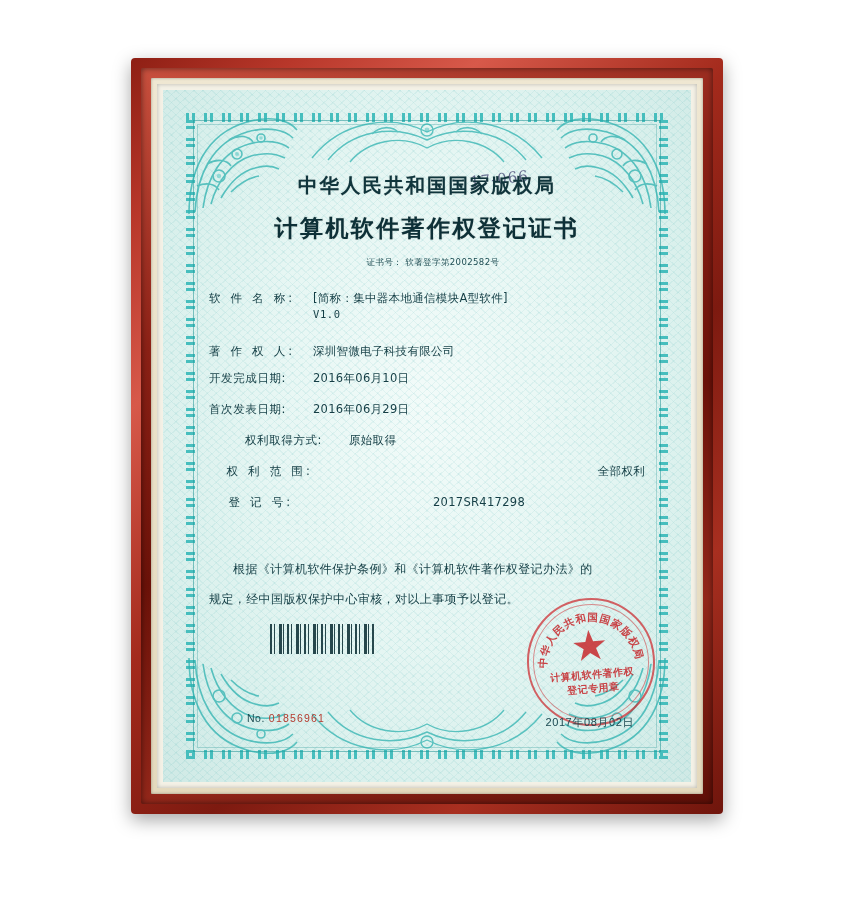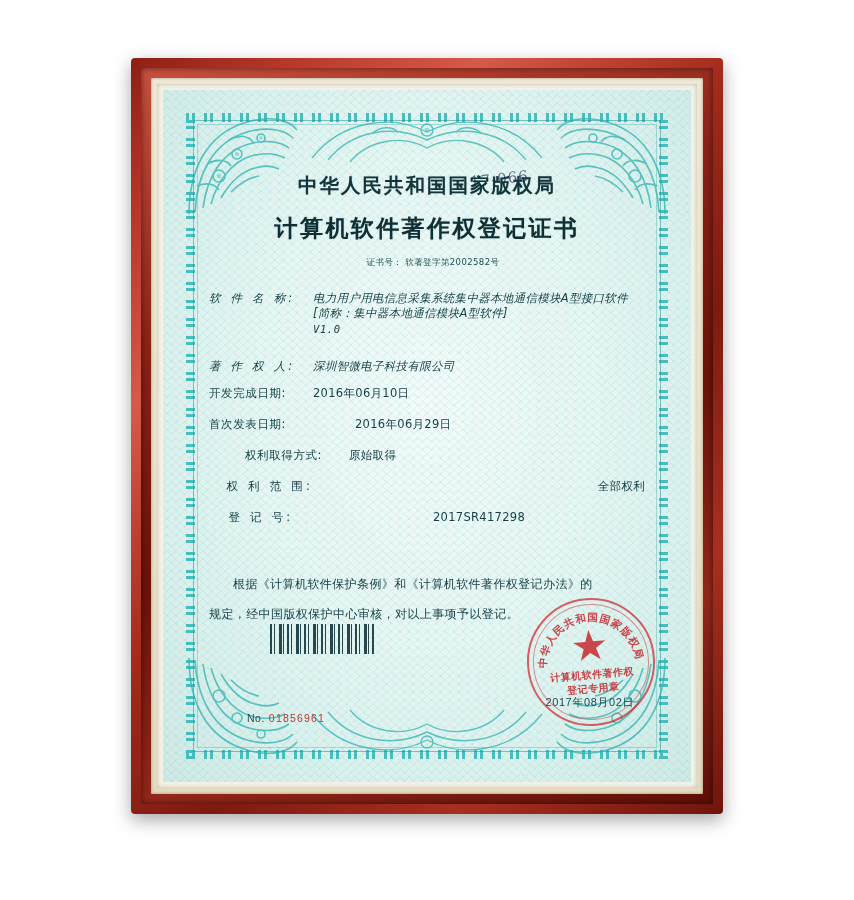--- a/index.html
+++ b/index.html
@@ -178,21 +178,21 @@
     flex: 0 0 104px;
     letter-spacing: 3.2px;
     white-space: nowrap;
   }
   .row .lbl.tight { letter-spacing: 0.6px; }
   .row .val { flex: 1 1 auto; letter-spacing: 0.3px; }
   .row .val .sub { display: block; }
   .row .val .ver { display: block; font-family: "DejaVu Sans Mono", monospace; font-size: 10.5px; letter-spacing: 0.6px; margin-top: 1px; }
 
   .block-soft { margin-top: 6px; }
-  .spaced-lg { margin-top: 22px; font-style: italic; }
+  .spaced-lg { margin-top: 22px; }
   .spaced-xl { margin-top: 12px; }
 
   .para {
     margin-top: 44px;
     font-size: 12px;
     line-height: 30px;
     letter-spacing: 0.4px;
     color: #143e45;
   }
   .para .indent { display: block; text-indent: 24px; }
@@ -226,21 +226,21 @@
     font-family: Liberation Sans, sans-serif;
     color: #b43a2e;
     letter-spacing: 1.2px;
     margin-left: 4px;
   }
 
   
   .seal-date {
     position: absolute;
     right: 57px;
-    bottom: 72px;
+    bottom: 52px;
     font-size: 11px;
     letter-spacing: 0.6px;
     color: #1b4850;
     text-align: center;
   }
 
   
   .handwriting {
     position: absolute;
     left: 307px;
@@ -407,37 +407,36 @@
 
     <div class="content">
 
       <div class="title-main">中华人民共和国国家版权局</div>
       <div class="title-sub">计算机软件著作权登记证书</div>
       <div class="cert-no-line">证书号：  软著登字第2002582号</div>
 
       <div class="row spaced-lg">
         <div class="lbl">软 件 名 称:</div>
         <div class="val">
-          <span>电力用户用电信息采集系统集中器本地通信模块A型接口软件</span>
           <span class="sub">[简称：集中器本地通信模块A型软件]</span>
           <span class="ver">V1.0</span>
         </div>
       </div>
 
       <div class="row spaced-lg">
         <div class="lbl">著 作 权 人:</div>
         <div class="val">深圳智微电子科技有限公司</div>
       </div>
 
       <div class="row spaced-xl">
         <div class="lbl tight">开发完成日期:</div>
         <div class="val">2016年06月10日</div>
       </div>
 
-      <div class="row block-soft" style="margin-top:16px;gap:42px;">
+      <div class="row block-soft" style="margin-top:16px;">
         <div class="lbl tight">首次发表日期:</div>
         <div class="val">2016年06月29日</div>
       </div>
 
       <div class="row" style="margin-top:16px;padding-left:36px;">
         <div class="lbl tight">权利取得方式:</div>
         <div class="val">原始取得</div>
       </div>
 
       <div class="row" style="margin-top:16px;text-align:right;">

